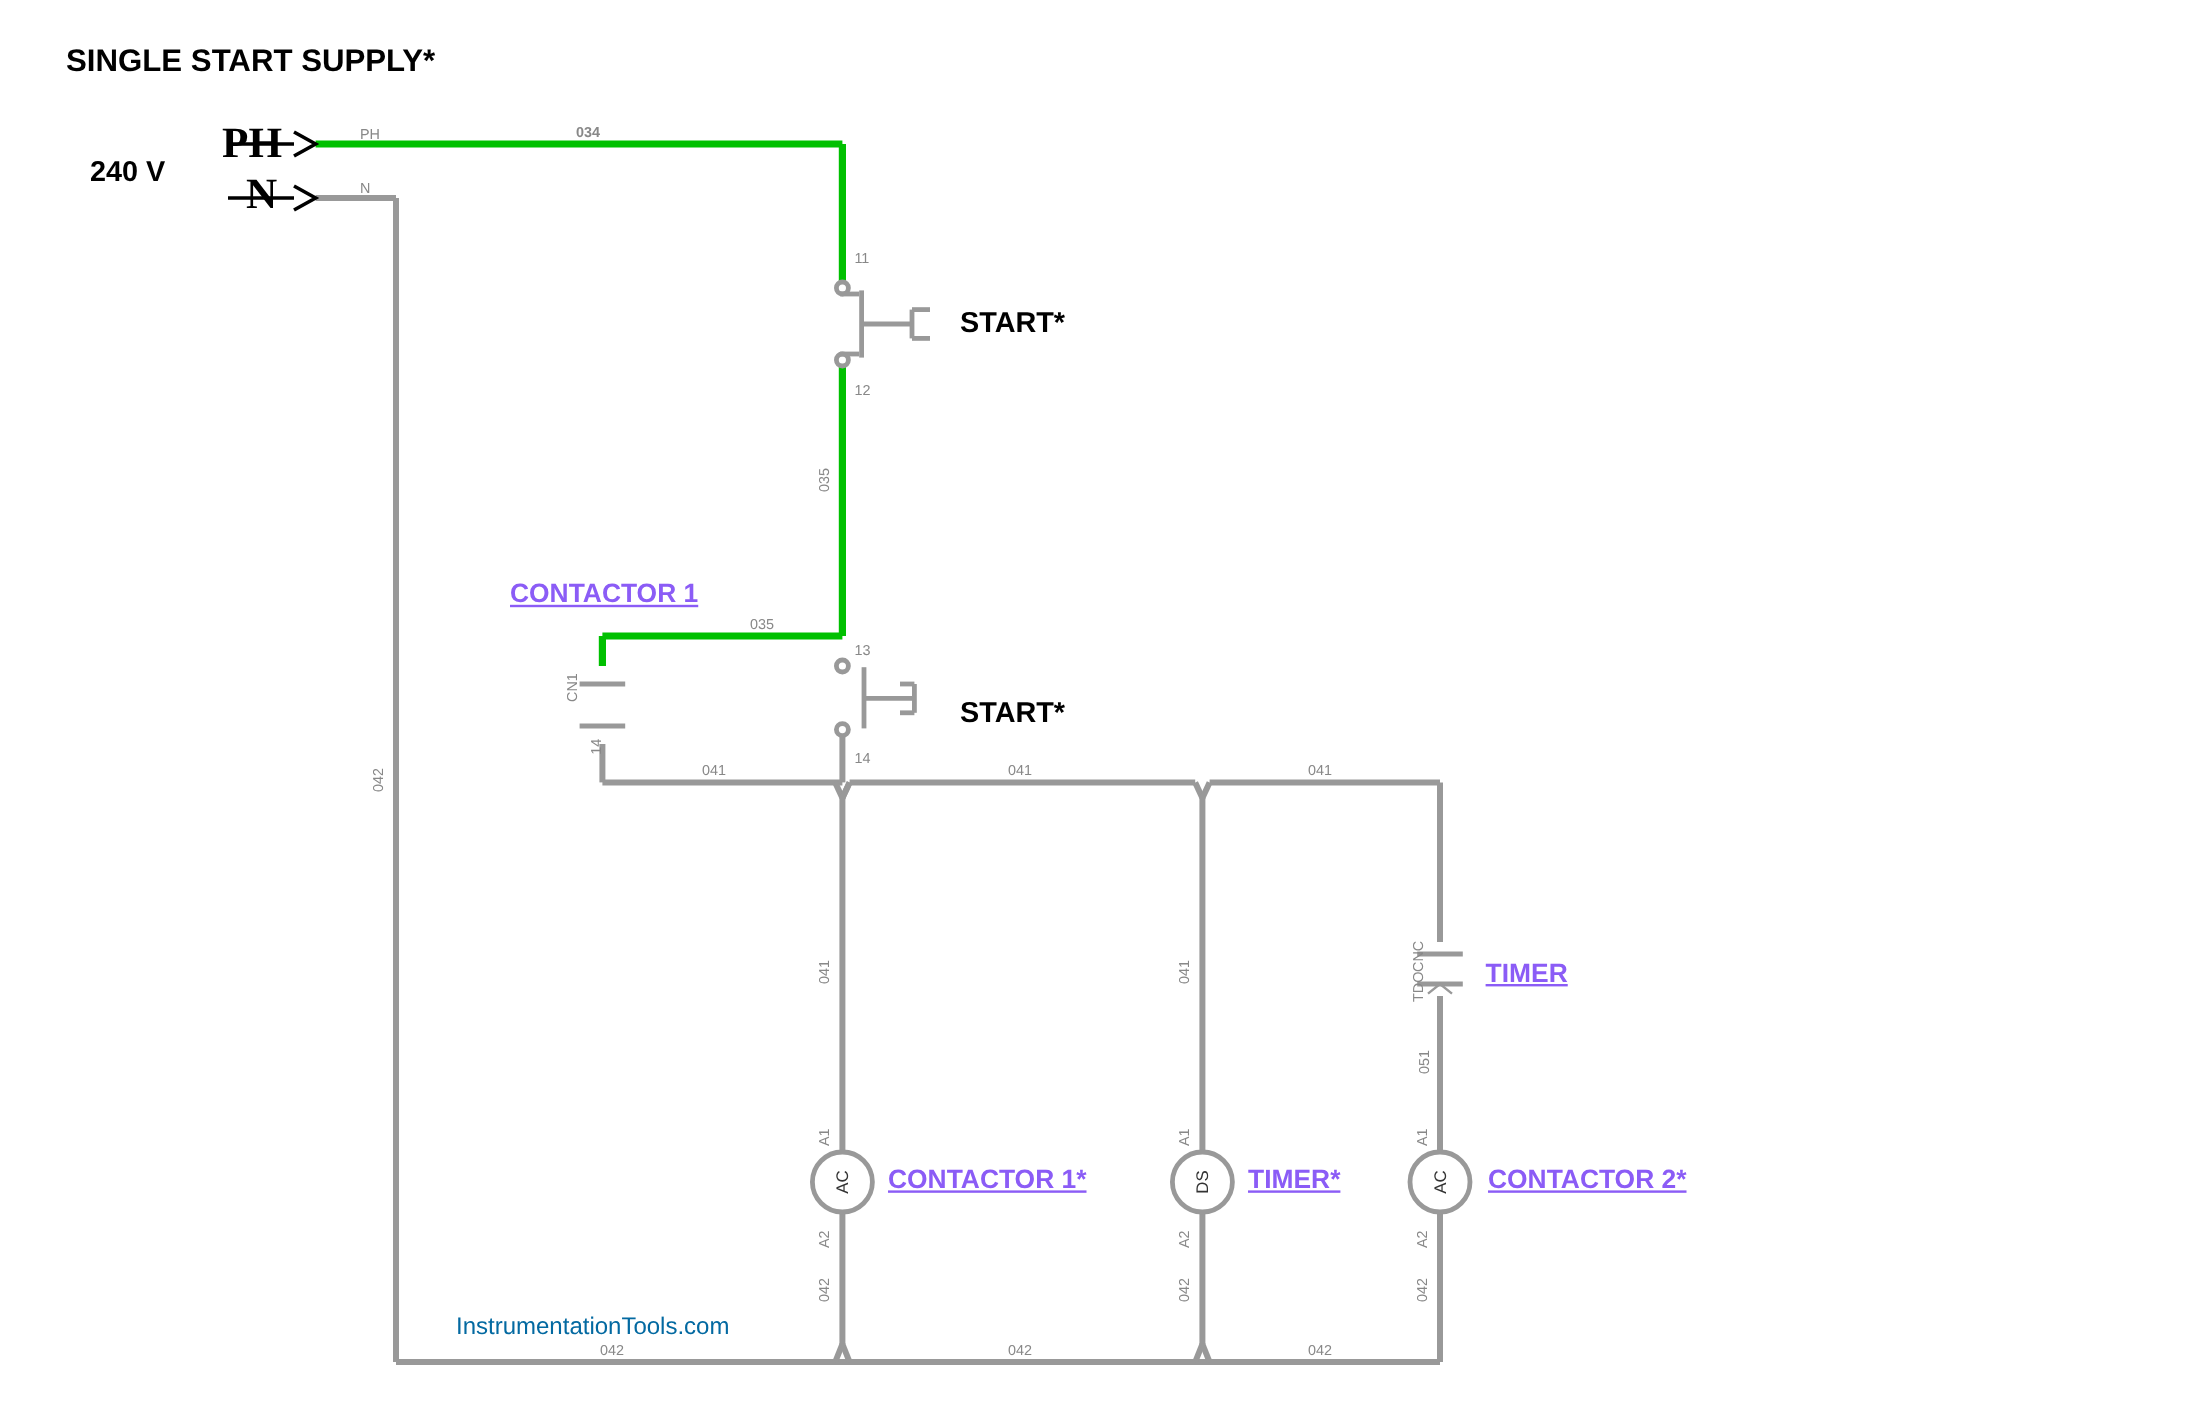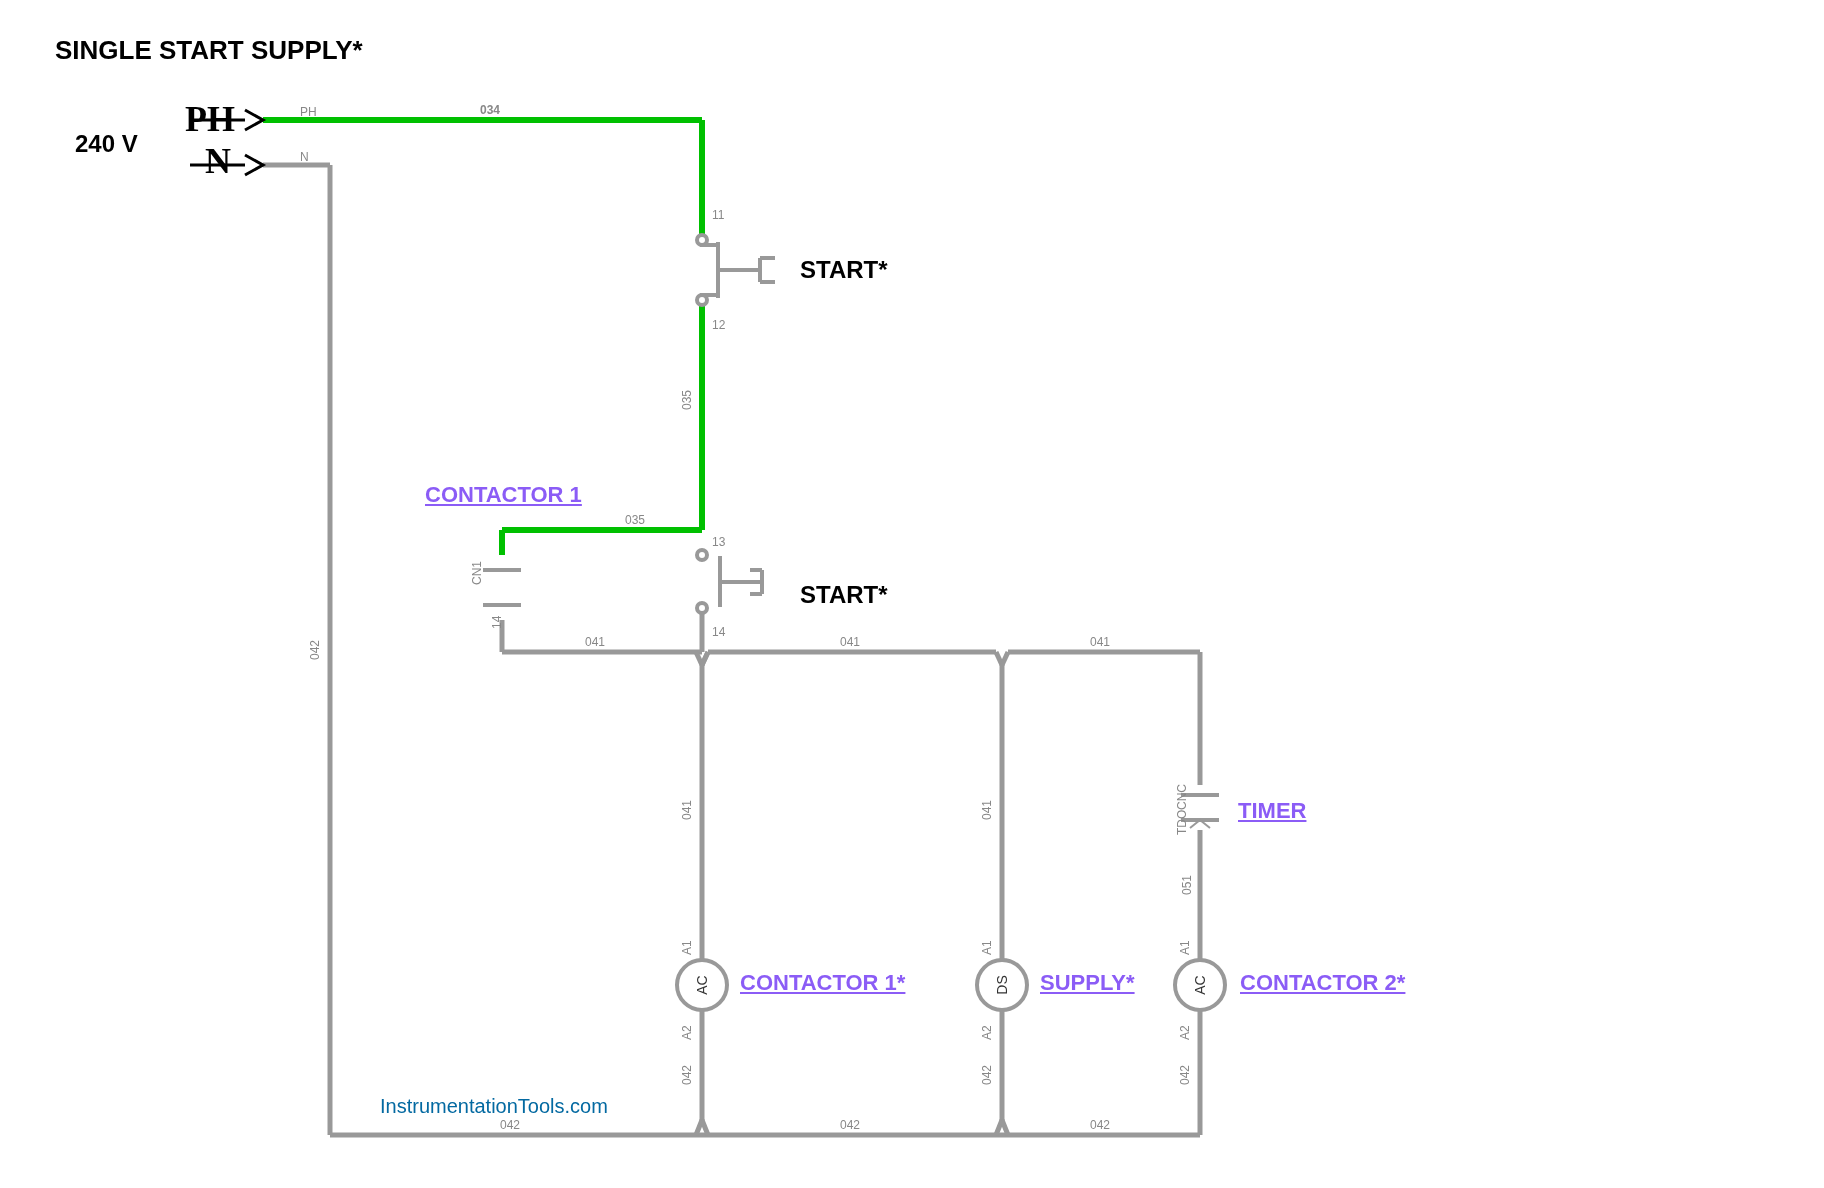--- a/index.html
+++ b/index.html
@@ -152,21 +152,21 @@
 <div class="label" style="left:75px; top:130px; font-size:24px;">240 V</div>
 
 <div class="label" style="left:185px; top:98px; font-size:36px; font-family: 'Times New Roman', serif;">PH</div>
 <div class="label" style="left:205px; top:140px; font-size:36px; font-family: 'Times New Roman', serif;">N</div>
 
 <div class="label" style="left:800px; top:256px; font-size:24px;">START*</div>
 <div class="label" style="left:800px; top:568px; font-size:24px;margin-top:13px;">START*</div>
 
 <div class="link-label" style="left:425px; top:482px; font-size:22px;">CONTACTOR 1</div>
 <div class="link-label" style="left:740px; top:970px; font-size:22px;text-align:right;">CONTACTOR 1*</div>
-<div class="link-label" style="left:1040px; top:970px; font-size:22px;">SUPPLY*</div>
+<div class="link-label" style="left:1040px; top:970px; font-size:22px;">TIMER*</div>
 <div class="link-label" style="left:1238px; top:798px; font-size:22px;">TIMER</div>
 <div class="link-label" style="left:1240px; top:970px; font-size:22px;text-decoration:underline;">CONTACTOR 2*</div>
 
 <div class="tiny-label" style="left:300px; top:105px;">PH</div>
 <div class="tiny-label" style="left:300px; top:150px;">N</div>
 <div class="tiny-label" style="left:480px; top:103px;font-weight:bold;">034</div>
 <div class="tiny-label" style="left:712px; top:208px;">11</div>
 <div class="tiny-label" style="left:712px; top:318px;">12</div>
 <div class="tiny-label" style="left:680px; top:410px; transform: rotate(-90deg); transform-origin: left top;">035</div>
 <div class="tiny-label" style="left:625px; top:513px;">035</div>

